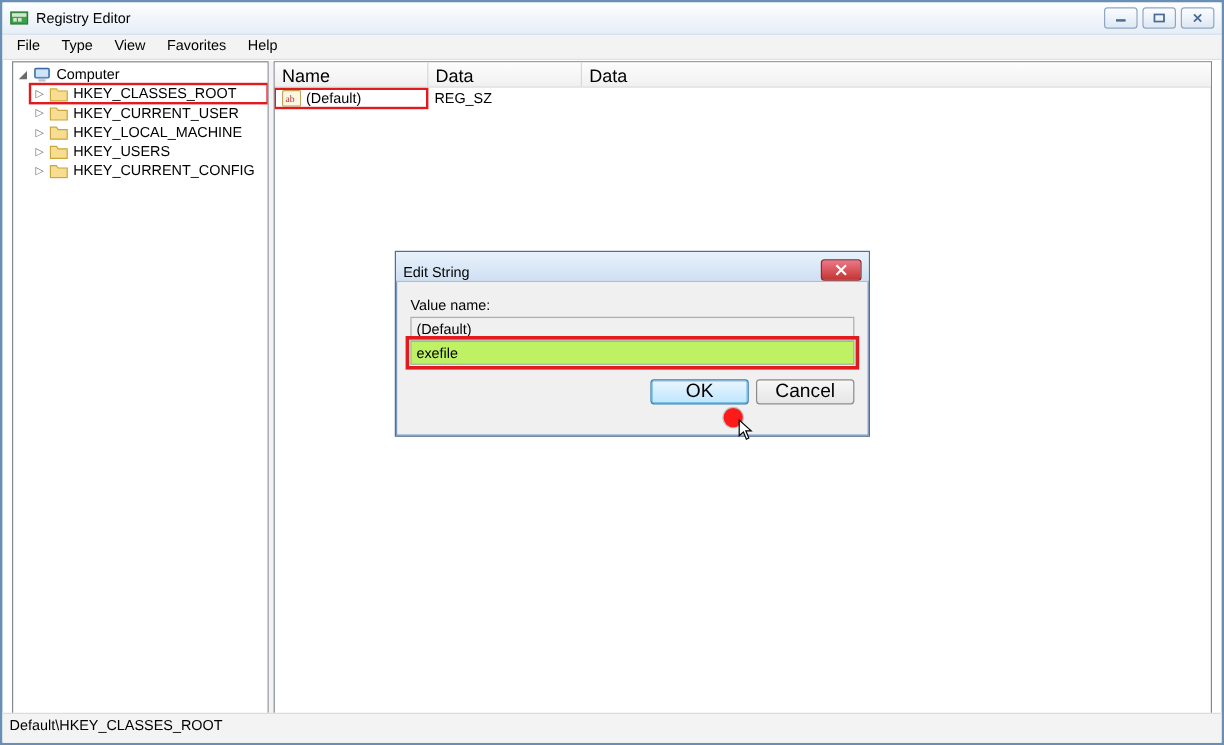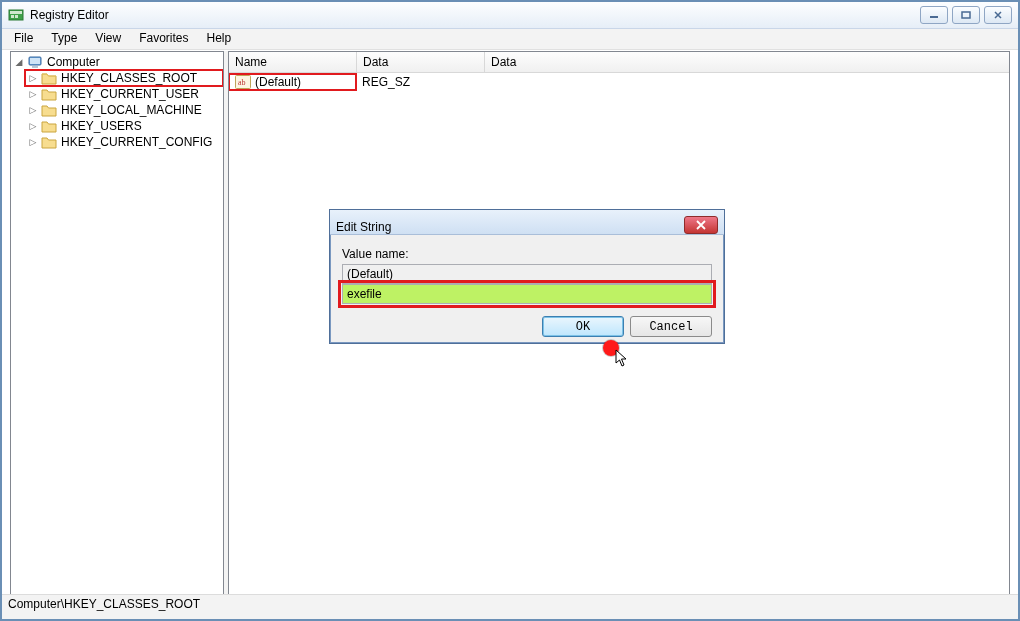--- a/index.html
+++ b/index.html
@@ -16,45 +16,45 @@
   .splitter{width:4px;cursor:ew-resize;background:#f3f3f3}
   .list-pane{flex:1;border:1px solid #828790;background:#fff;display:flex;flex-direction:column}
   .tree{padding:2px 0}
   .tree-row{display:flex;align-items:center;height:16px;padding:0 2px;white-space:nowrap}
   .expander{width:12px;height:12px;display:inline-flex;align-items:center;justify-content:center;font-size:9px;color:#6b6b6b;cursor:pointer}
   .icon-computer{width:16px;height:16px;margin:0 2px}
   .icon-folder{width:16px;height:14px;margin:0 2px}
   .tree-label{padding:0 2px} 
   .tree-row.redbox{outline:2px solid #e11a1e;outline-offset:-1px}
   .list-header{height:20px;border-bottom:1px solid #d8d8d8;display:flex;background:linear-gradient(#fdfdfd,#f0f0f0)}
-  .col{border-right:1px solid #d8d8d8;padding:3px 6px;font-size:12px;color:#000}
+  .col{border-right:1px solid #d8d8d8;padding:3px 6px;font-size:15px;color:#000}
   .col.name{width:115px}
   .col.type{width:115px}
   .col.data{flex:1;border-right:none}
   .list-body{flex:1;overflow:auto}
   .list-row{display:flex;align-items:center;height:17px}
   .cell{padding:1px 6px;display:flex;align-items:center}
   .cell.name{width:115px}
   .cell.type{width:115px}
   .cell.data{flex:1}
   .cell.name.redbox{outline:2px solid #e11a1e;outline-offset:-1px}
   .icon-string{width:16px;height:14px;margin-right:4px}
   .statusbar{position:absolute;bottom:0;left:0;right:0;height:20px;border-top:1px solid #dcdcdc;background:#f3f3f3;padding:2px 6px;font-size:12px}
   
   .dialog{position:absolute;left:327px;top:207px;width:394px;border:1px solid #4f6f99;background:#f0f0f0;box-shadow:0 0 0 1px #7a98c0 inset}
   .dlg-title{height:24px;background:linear-gradient(#e8f1fb,#cfe0f3);border-bottom:1px solid #a9bed9;display:flex;align-items:flex-end;padding:0 6px;font-size:12px}
   .dlg-title .t{flex:1}
   .dlg-close{width:32px;height:16px;border:1px solid #8e2b2b;border-radius:3px;background:linear-gradient(#e78,#c43533);display:flex;align-items:center;justify-content:center}
-  .dlg-body{padding:8px 12px 6px 12px}
+  .dlg-body{padding:8px 12px 26px 12px}
   .dlg-label{margin:4px 0 3px 0}
   .dlg-input{width:100%;height:20px;box-sizing:border-box;border:1px solid #abadb3;background:#bef264;padding:1px 4px;font-family:inherit;font-size:12px}
   .dlg-input[readonly]{background:#f0f0f0;color:#000}
   .dlg-input.redbox{outline:3px solid #e11a1e;outline-offset:1px}
   .dlg-buttons{display:flex;justify-content:flex-end;gap:6px;margin-top:12px}
-  .btn{width:82px;height:21px;border:1px solid #8b8b8b;border-radius:3px;background:linear-gradient(#f7f7f7,#e6e6e6);font-family:Liberation Mono, monospace;font-size:12px;cursor:pointer}
+  .btn{width:82px;height:21px;border:1px solid #8b8b8b;border-radius:3px;background:linear-gradient(#f7f7f7,#e6e6e6);font-family:Liberation Sans, sans-serif;font-size:16px;cursor:pointer}
   .btn.primary{border-color:#3c7fb1;background:linear-gradient(#eaf6fd,#bee6fd);box-shadow:0 0 0 1px #7cc2e7 inset}
   .cursor-dot{position:absolute;width:16px;height:16px;border-radius:50%;background:#ff1a1a;box-shadow:0 0 0 1px rgba(0,0,0,.2);left:601px;top:338px;z-index:50}
   .cursor-arrow{position:absolute;left:613px;top:347px;z-index:51}
 </style>
 </head>
 <body>
 
 <div class="window">
 
   <div class="titlebar">
@@ -159,21 +159,21 @@
                 <text x="3" y="10" font-size="8" font-family="Tahoma" fill="#b33">ab</text>
               </svg>
             <span>(Default)</span>
           </div>
           <div class="cell type">REG_SZ</div>
         </div>
       </div>
     </div>
   </div>
 
-  <div class="statusbar">Computer\HKEY_CLASSES_ROOT</div>
+  <div class="statusbar">Default\HKEY_CLASSES_ROOT</div>
 
   <div class="dialog">
     <div class="dlg-title">
       <span class="t">Edit String</span>
       <div class="dlg-close">
         <svg width="12" height="10" viewBox="0 0 12 10">
             <path d="M2 1 L10 9 M10 1 L2 9" stroke="#fff" stroke-width="1.8"></path>
           </svg>
       </div>
     </div>

